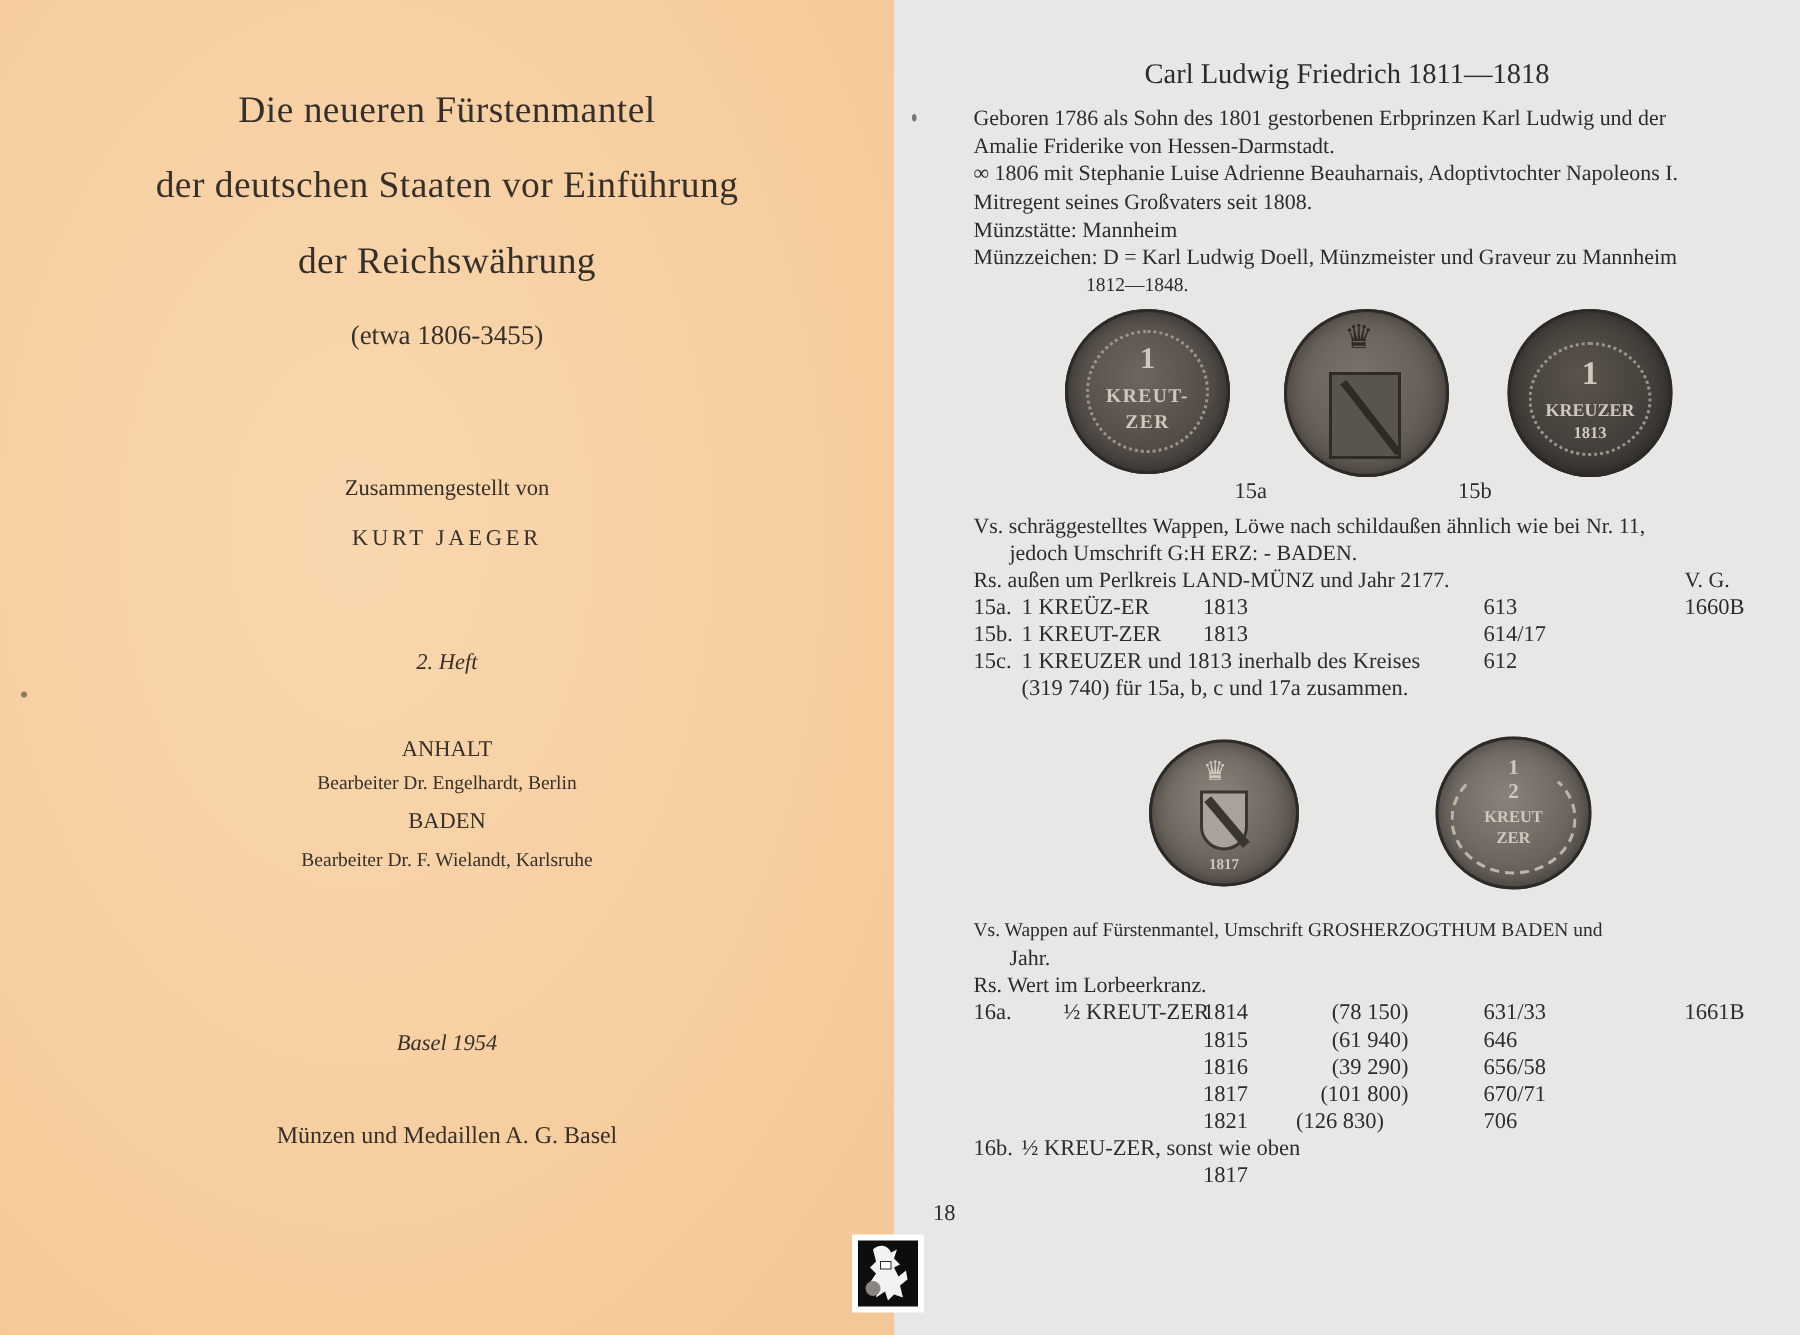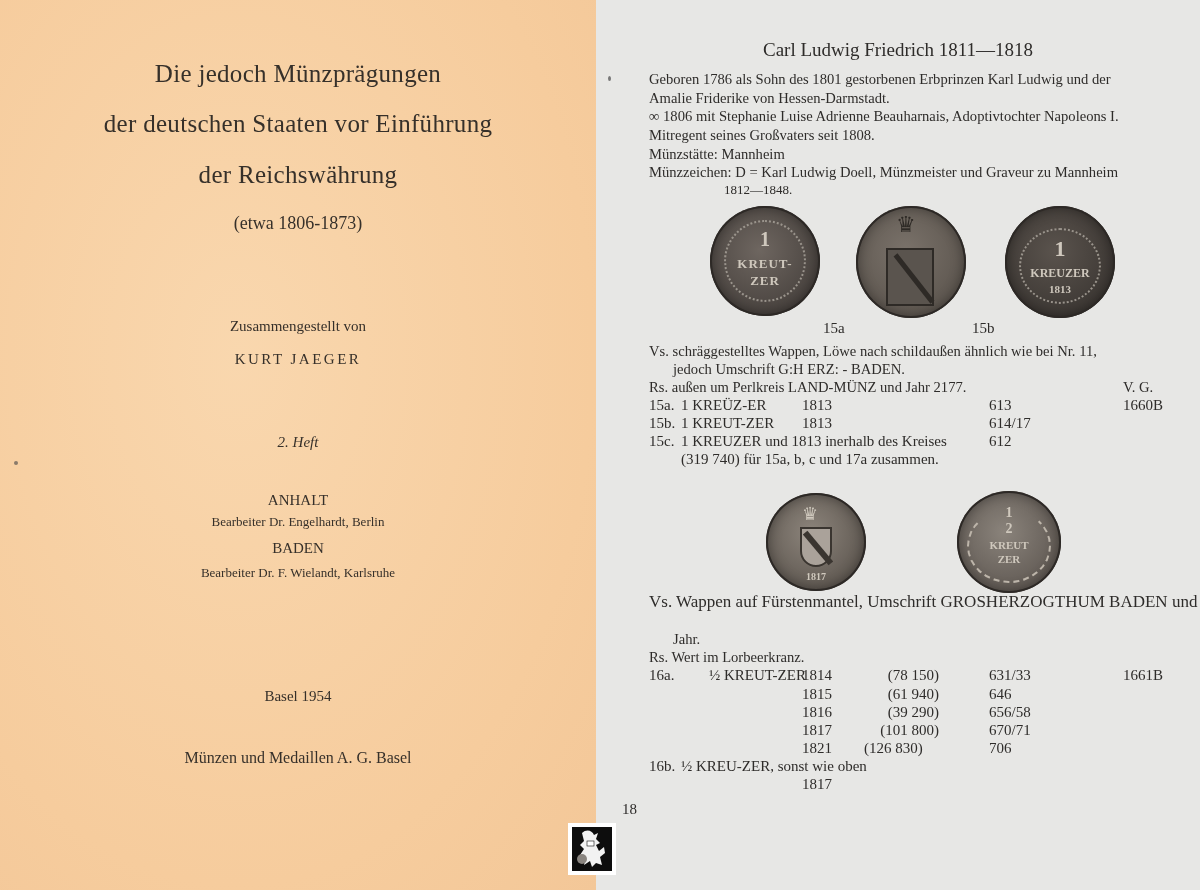--- a/index.html
+++ b/index.html
@@ -17,21 +17,21 @@
     .t2 { top: 110px; font-size: 25px; letter-spacing: 0.3px; }
     .t3 { top: 161px; font-size: 25px; letter-spacing: 0.3px; }
     .t4 { top: 213px; font-size: 18px; }
     .t5 { top: 318px; font-size: 15px; }
     .t6 { top: 351px; font-size: 15px; letter-spacing: 2.5px; }
     .t7 { top: 434px; font-size: 15px; font-style: italic; }
     .t8 { top: 492px; font-size: 15px; }
     .t9 { top: 514px; font-size: 13px; }
     .t10 { top: 540px; font-size: 15px; }
     .t11 { top: 565px; font-size: 13px; }
-    .t12 { top: 688px; font-size: 15px; }
+    .t12 { top: 688px; font-size: 15px; font-style: italic; }
     .t13 { top: 725px; font-size: 16px; margin-top: 24px; }
     .speck { position: absolute; width: 4px; height: 4px; border-radius: 50%; background: #8a7a6a; }
 
     
     .right-page {
       position: absolute; left: 596px; top: 0; width: 604px; height: 890px;
       background: #e7e7e5;
     }
     .rp { position: absolute; font-family: "Liberation Serif", serif; color: #2e2c2a; font-size: 15px; white-space: nowrap; }
     .rp-title { position: absolute; left: 0; width: 604px; top: 39px; text-align: center; font-family: "Liberation Serif", serif; font-size: 19px; color: #2e2c2a; }
@@ -45,24 +45,24 @@
     .shield { position: absolute; background: #5a544e; border: 2px solid #2e2a26; }
     .crown { position: absolute; color: #2e2a26; font-size: 22px; }
 
     .logo { position: absolute; left: 568px; top: 823px; width: 48px; height: 52px; background: #fff; padding: 4px; }
     .logo-inner { width: 40px; height: 44px; background: #0d0d0d; position: relative; overflow: hidden; }
   </style>
 </head>
 <body>
 
 <div class="left-page">
-  <div class="c t1">Die jedoch Münzprägungen</div>
+  <div class="c t1">Die neueren Fürstenmantel</div>
   <div class="c t2">der deutschen Staaten vor Einführung</div>
   <div class="c t3">der Reichswährung</div>
-  <div class="c t4">(etwa 1806-1873)</div>
+  <div class="c t4">(etwa 1806-3455)</div>
   <div class="c t5">Zusammengestellt von</div>
   <div class="c t6">KURT JAEGER</div>
   <div class="c t7">2. Heft</div>
   <div class="c t8">ANHALT</div>
   <div class="c t9">Bearbeiter Dr. Engelhardt, Berlin</div>
   <div class="c t10">BADEN</div>
   <div class="c t11">Bearbeiter Dr. F. Wielandt, Karlsruhe</div>
   <div class="c t12">Basel 1954</div>
   <div class="c t13">Münzen und Medaillen A. G. Basel</div>
   <div class="speck" style="left:14px;top:461px;"></div>
@@ -134,21 +134,21 @@
   </div>
 
   <div class="coin" style="left:361px;top:491px;width:104px;height:102px;background:radial-gradient(circle at 45% 40%, #8a837b, #625b55 70%, #48423d);">
     <div class="coin-text" style="top:14px;font-size:14px;">1</div>
     <div class="coin-text" style="top:30px;font-size:14px;">2</div>
     <div class="coin-text" style="top:48px;font-size:11px;">KREUT</div>
     <div class="coin-text" style="top:62px;font-size:11px;">ZER</div>
     <div style="position:absolute;left:10px;top:18px;width:84px;height:74px;border-radius:50%;border:2px dashed #bdb5aa;border-top-color:transparent;"></div>
   </div>
 
-  <div class="rp" style="left:53px;top:592px;font-size:17px;">Vs. Wappen auf Fürstenmantel, Umschrift GROSHERZOGTHUM BADEN und</div>
+  <div class="rp" style="left:53px;top:612px;font-size:13px;">Vs. Wappen auf Fürstenmantel, Umschrift GROSHERZOGTHUM BADEN und</div>
   <div class="rp" style="left:77px;top:631px;font-size:14.6px;">Jahr.</div>
   <div class="rp" style="left:53px;top:649px;font-size:14.6px;">Rs. Wert im Lorbeerkranz.</div>
 
   <div class="rp" style="left:53px;top:667px;">16a.</div>
   <div class="rp" style="left:85px;top:667px;margin-left:28px;">½ KREUT-ZER</div>
   <div class="rp" style="left:527px;top:667px;">1661B</div>
 
   <div class="rp" style="left:206px;top:667px;">1814</div>
   <div class="rp" style="left:268px;top:667px;width:75px;text-align:right;">(78 150)</div>
   <div class="rp" style="left:393px;top:667px;">631/33</div>

